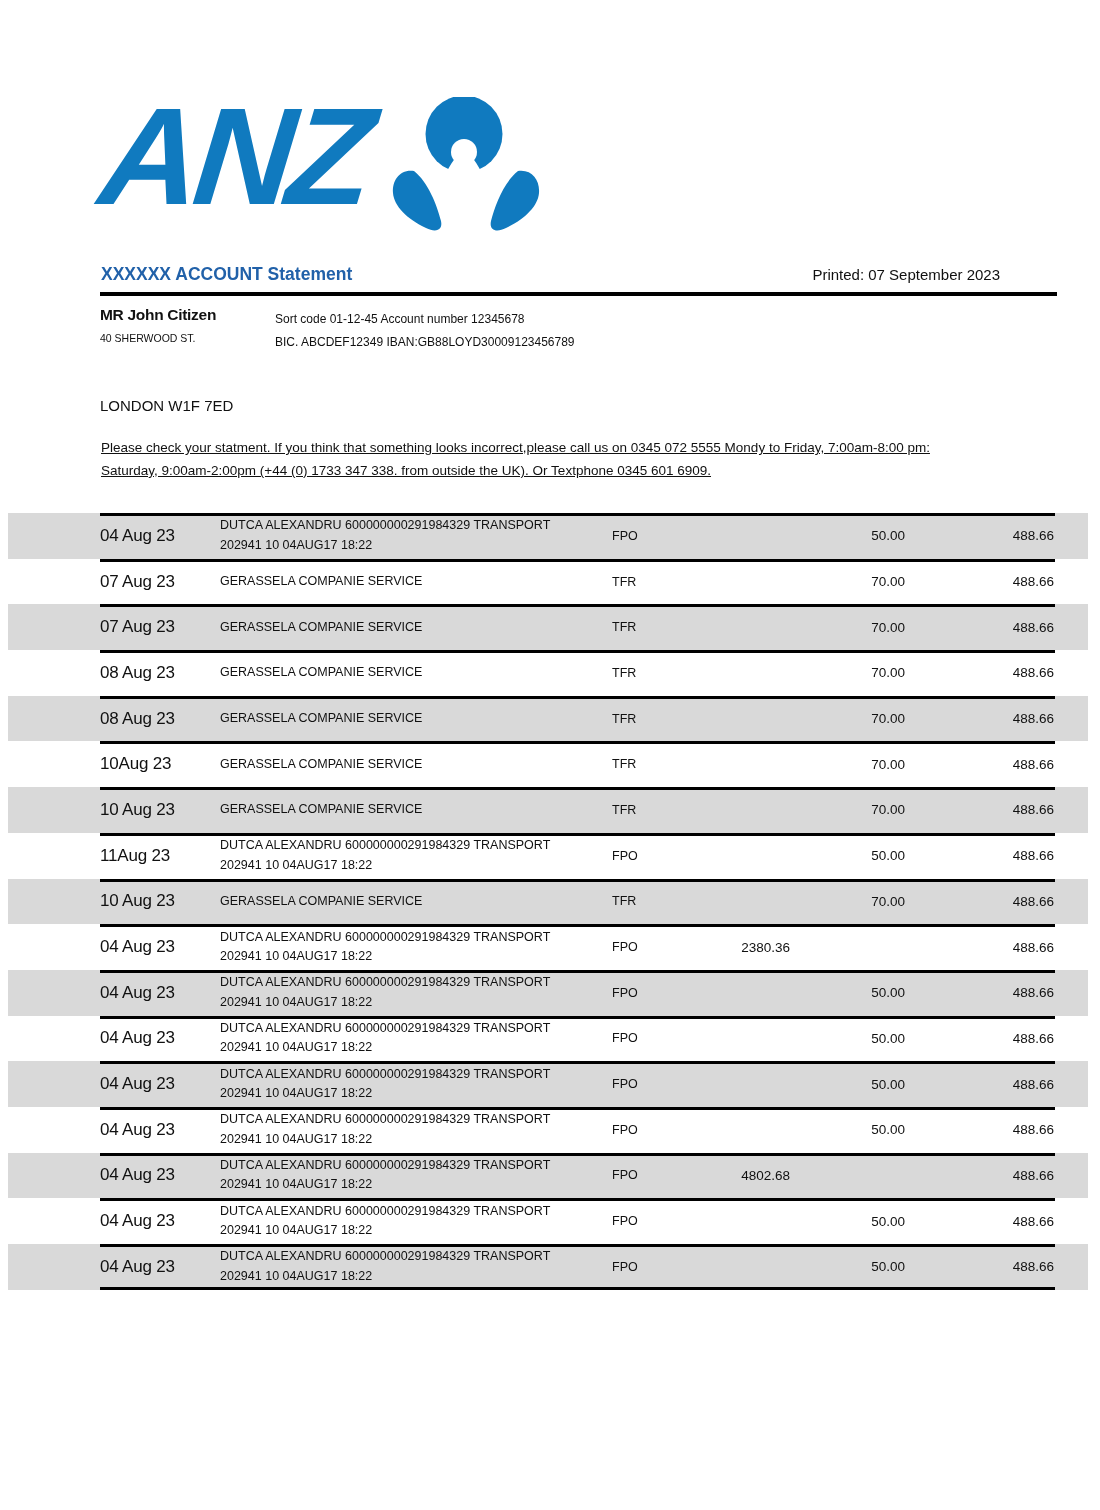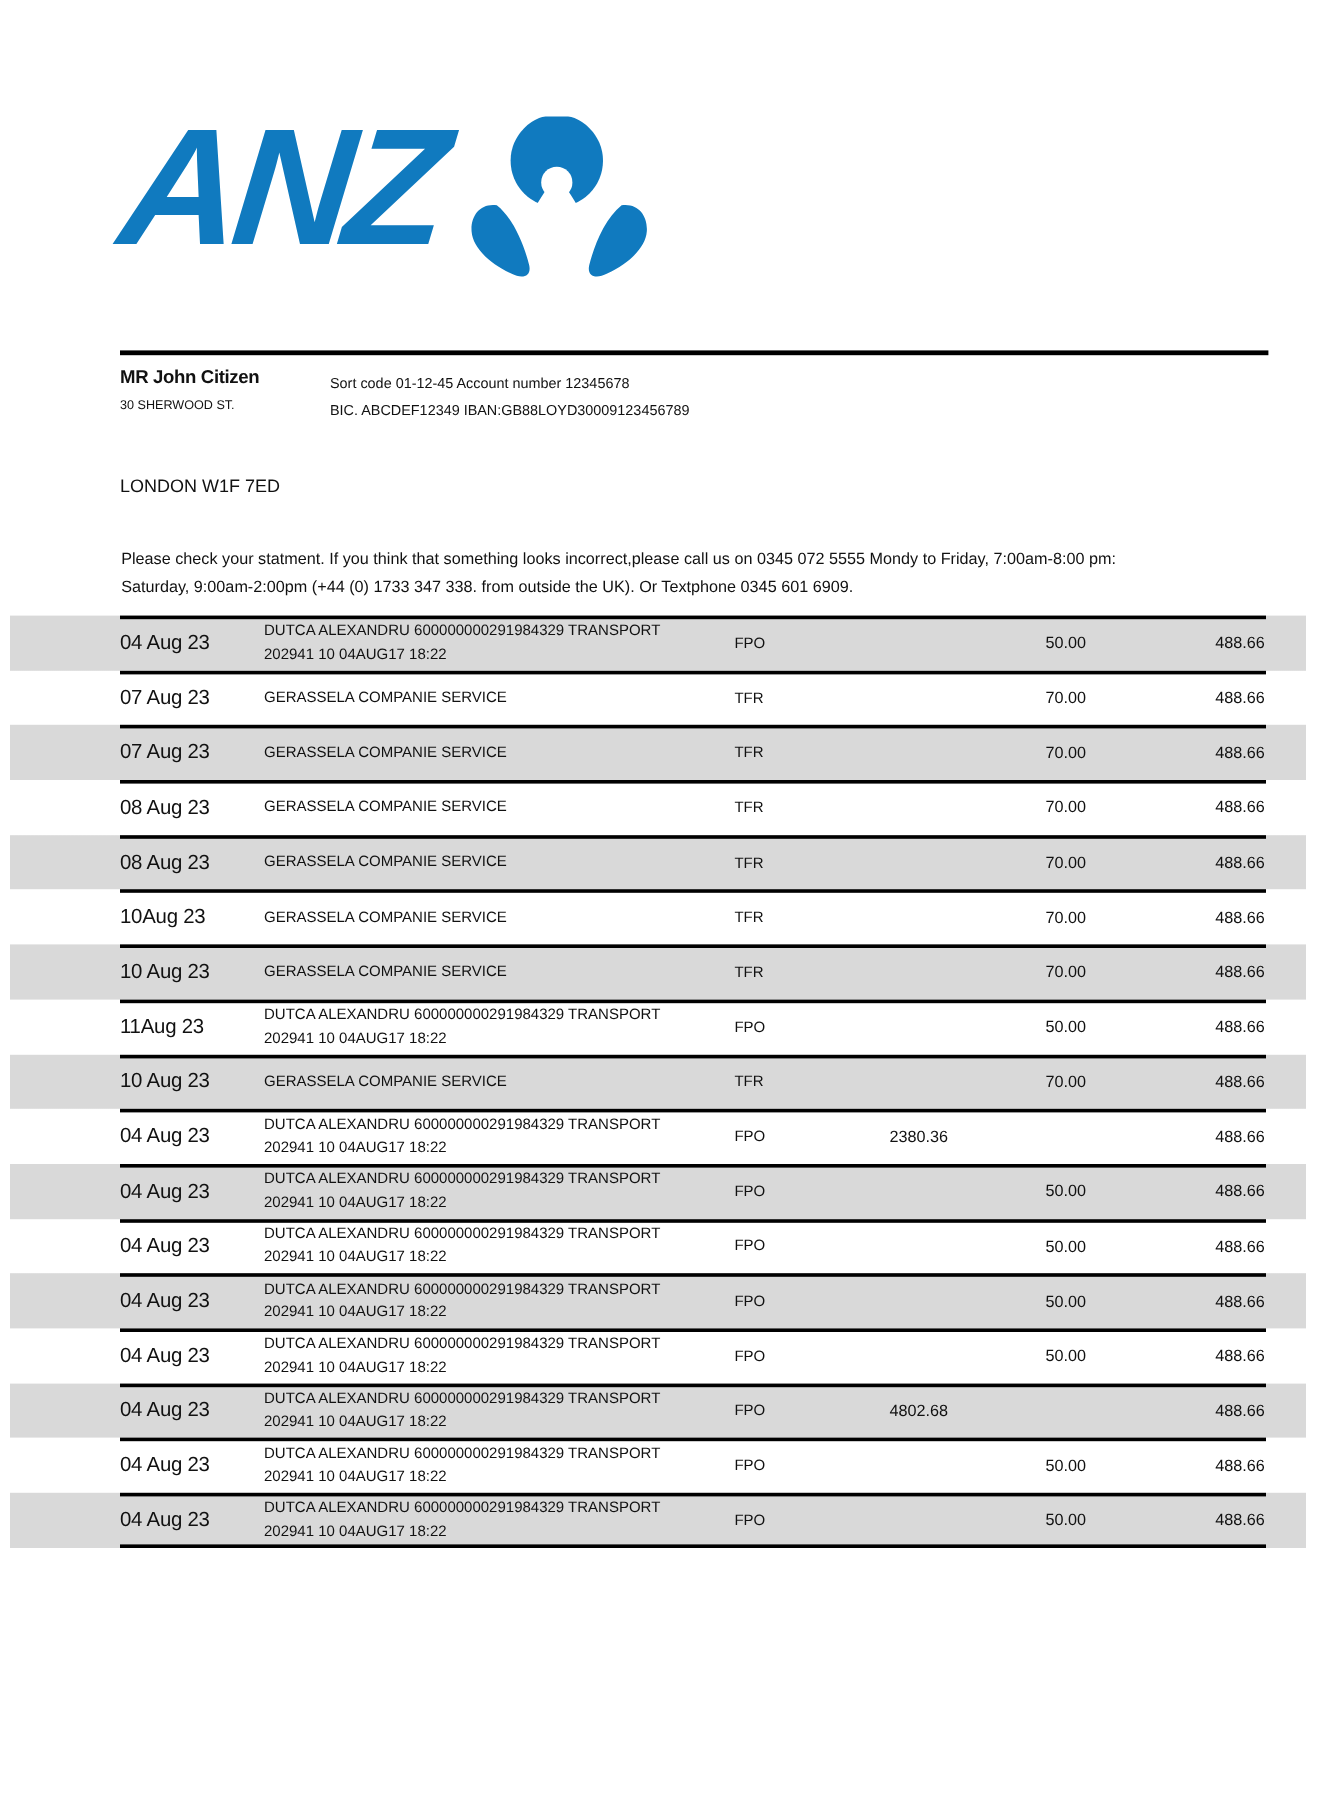--- a/index.html
+++ b/index.html
@@ -25,21 +25,21 @@
   .printed{ color:#101010; font-size:15px; font-weight:500; }
   .rule{ position:absolute; left:100px; top:292px; width:957px; height:3.5px; background:var(--line-black,#000); }
 
   .addr-name{ position:absolute; left:100px; top:306px; font-size:15.5px; font-weight:bold; letter-spacing:-0.3px; }
   .addr-1{ position:absolute; left:100px; top:332px; font-size:10.5px; font-weight:500; }
   .addr-2{ position:absolute; left:100px; top:353px; font-size:15px; font-weight:400;margin-top:44px; }
   .sort-line{ position:absolute; left:275px; top:312px; font-size:12px; font-weight:500; }
   .bic-line{ position:absolute; left:275px; top:335px; font-size:12px; font-weight:400; }
 
   .notice-1{ position:absolute; left:100px; top:394px; width:880px; font-size:13.5px; line-height:1.5; }
-  .notice-2{ position:absolute; left:101px; top:455px; width:870px; font-size:13.5px; line-height:1.7; }
+  .notice-2{ position:absolute; left:101px; top:437px; width:870px; font-size:13.5px; line-height:1.7;text-decoration:underline; }
 
   
   .table{ position:absolute; left:0; top:513px; width:1100px; }
   .thead, .trow{
     display:grid;
     grid-template-columns:120px 392px 80px 98px 115px 149px;
     padding-left:100px;
     align-items:center;
   }
   .thead{
@@ -67,24 +67,28 @@
 
   <span class="logo-text">ANZ</span>
   <svg class="logo-symbol" viewBox="0 0 157 142" xmlns="http://www.w3.org/2000/svg">
     <circle cx="74" cy="37" r="38.5" fill="#107ABF"></circle>
     <circle cx="74" cy="55" r="13" fill="#ffffff"></circle>
     <path d="M 74 50 C 67 58 60 68 56 76 L 53 80 L 95 80 L 92 76 C 88 68 81 58 74 50 Z" fill="#ffffff"></path>
     <path d="M 24 74 C 10 72 2 83 3 96 C 4 109 17 122 36 131 C 46 136 53 133 51 124 C 47 108 38 85 24 74 Z" fill="#107ABF"></path>
     <path d="M 128 74 C 142 72 150 83 149 96 C 148 109 135 122 116 131 C 106 136 99 133 101 124 C 105 108 114 85 128 74 Z" fill="#107ABF"></path>
   </svg>
 
+  <div class="title-row">
+    <span class="doc-title">XXXXXX ACCOUNT Statement</span>
+    <span class="printed">Printed: 07 September 2023</span>
+  </div>
   <div class="rule"></div>
 
   <div class="addr-name">MR John Citizen</div>
-  <div class="addr-1">30 SHERWOOD ST.</div>
+  <div class="addr-1">40 SHERWOOD ST.</div>
   <div class="addr-2">LONDON W1F 7ED</div>
   <div class="sort-line">Sort code 01-12-45 Account number 12345678</div>
   <div class="bic-line">BIC. ABCDEF12349  IBAN:GB88LOYD30009123456789</div>
 
   <p class="notice-2">Please check your statment. If you think that something looks incorrect,please call us on 0345 072 5555 Mondy to Friday, 7:00am-8:00 pm: Saturday, 9:00am-2:00pm (+44 (0) 1733 347 338. from outside the UK). Or Textphone 0345 601 6909.</p>
 
   <div class="table">
     <div class="tbody">
   <div class="trow gray">
     <span class="c date">04 Aug 23</span>

